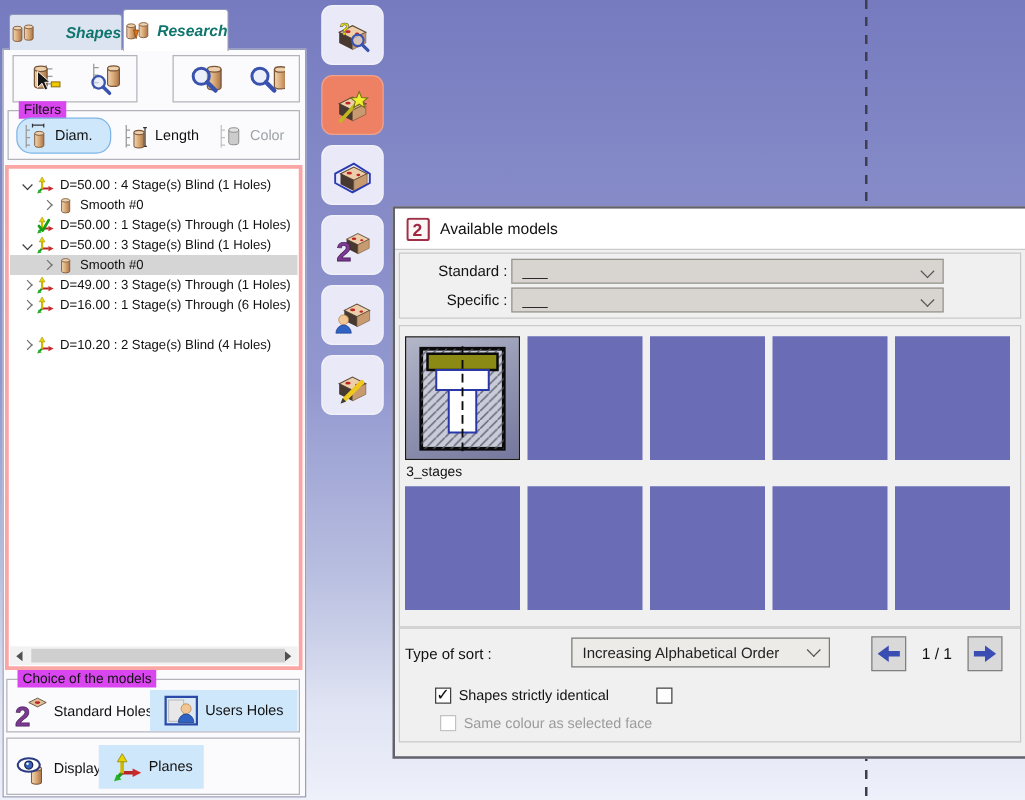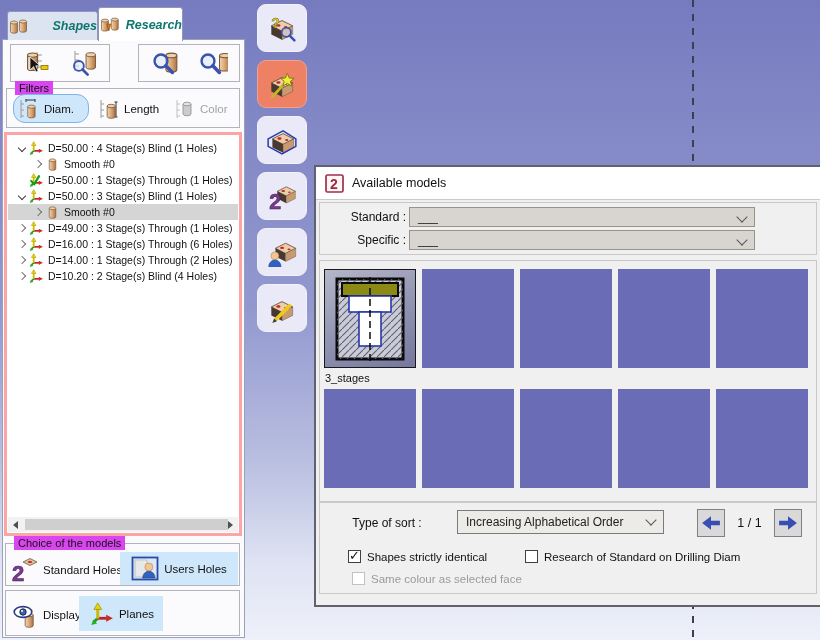--- a/index.html
+++ b/index.html
@@ -74,21 +74,21 @@
   .flabel{position:absolute;width:82px;text-align:right;font-size:12px;color:#111;}
   .combo{position:absolute;background:#d8d5d0;border:1px solid #97948e;box-sizing:border-box;
     font-size:12px;display:flex;align-items:center;padding-left:8px;color:#222;}
   .combo.light{background:#ecebe8;border-color:#7a7a7a;}
   .chevD{position:absolute;right:8px;top:5px;width:7px;height:7px;border-right:1.6px solid #555;
     border-bottom:1.6px solid #555;transform:rotate(45deg);}
   .cell{position:absolute;width:92px;height:99px;background:#6a6db5;}
   #cell1{background:linear-gradient(155deg,#b4b6c8 0%,#8f92b0 55%,#75789d 100%);
     border:1px solid #1a1a1a;box-sizing:border-box;display:flex;align-items:center;justify-content:center;}
   #cell1-label{position:absolute;left:9px;top:205px;font-size:11px;color:#111;}
-  #sortLabel{position:absolute;left:8px;top:349px;width:126px;text-align:center;font-size:12px;}
+  #sortLabel{position:absolute;left:8px;top:349px;width:126px;text-align:left;font-size:12px;}
   #sortCombo{left:141px;top:343px;width:207px;height:24px;}
   .navBtn{position:absolute;top:342px;width:28px;height:28px;background:#d9d9d9;border:1px solid #808080;
     box-sizing:border-box;display:flex;align-items:center;justify-content:center;}
   #navPrev{left:381px;} #navNext{left:458px;}
   #pageInd{position:absolute;left:409px;top:349px;width:49px;text-align:center;font-size:12.5px;}
   .cb{position:absolute;width:13px;height:13px;background:#fff;border:1px solid #404040;box-sizing:border-box;}
   .cb.checked::after{content:"\2713";position:absolute;left:0px;top:-3px;font-size:13px;font-weight:bold;color:#111;}
   .cb.disabled{border-color:#c2c2c2;}
   .cblabel{position:absolute;font-size:11.5px;color:#111;line-height:14px;}
   .cblabel.disabled{color:#9b9b9b;}
@@ -284,29 +284,20 @@
     </div>
     <div class="trow" style="top:101px">
       <span class="slot">
           <i class="chev"></i>
         </span>
       <svg class="ticon" width="15" height="15" viewBox="0 0 16 16">
           <use href="#axis"></use>
         </svg>
       <span>D=16.00 : 1 Stage(s) Through (6 Holes)</span>
     </div>
-    <div class="trow" style="top:117px">
-      <span class="slot">
-          <i class="chev"></i>
-        </span>
-      <svg class="ticon" width="15" height="15" viewBox="0 0 16 16">
-          <use href="#axis"></use>
-        </svg>
-      <span>D=14.00 : 1 Stage(s) Through (2 Holes)</span>
-    </div>
     <div class="trow" style="top:133px">
       <span class="slot">
           <i class="chev"></i>
         </span>
       <svg class="ticon" width="15" height="15" viewBox="0 0 16 16">
           <use href="#axis"></use>
         </svg>
       <span>D=10.20 : 2 Stage(s) Blind (4 Holes)</span>
     </div>
     <div id="hscroll">
@@ -455,16 +446,15 @@
   <span id="pageInd">1 / 1</span>
   <div class="navBtn" id="navNext">
     <svg width="20" height="16" viewBox="0 0 18 14">
       <polygon points="1,5 9,5 9,1 17,7 9,13 9,9 1,9" fill="#3a4db2"></polygon>
     </svg>
   </div>
 
   <span class="cb checked" style="left:32px;top:383px"></span>
   <span class="cblabel" style="left:51px;top:383px">Shapes strictly identical</span>
   <span class="cb" style="left:209px;top:383px"></span>
-  <span class="cblabel" style="left:228px;top:383px">Research of Standard on Drilling Diam</span>
   <span class="cb disabled" style="left:36px;top:405px"></span>
   <span class="cblabel disabled" style="left:55px;top:405px">Same colour as selected face</span>
 </div>
 
 </body></html>

